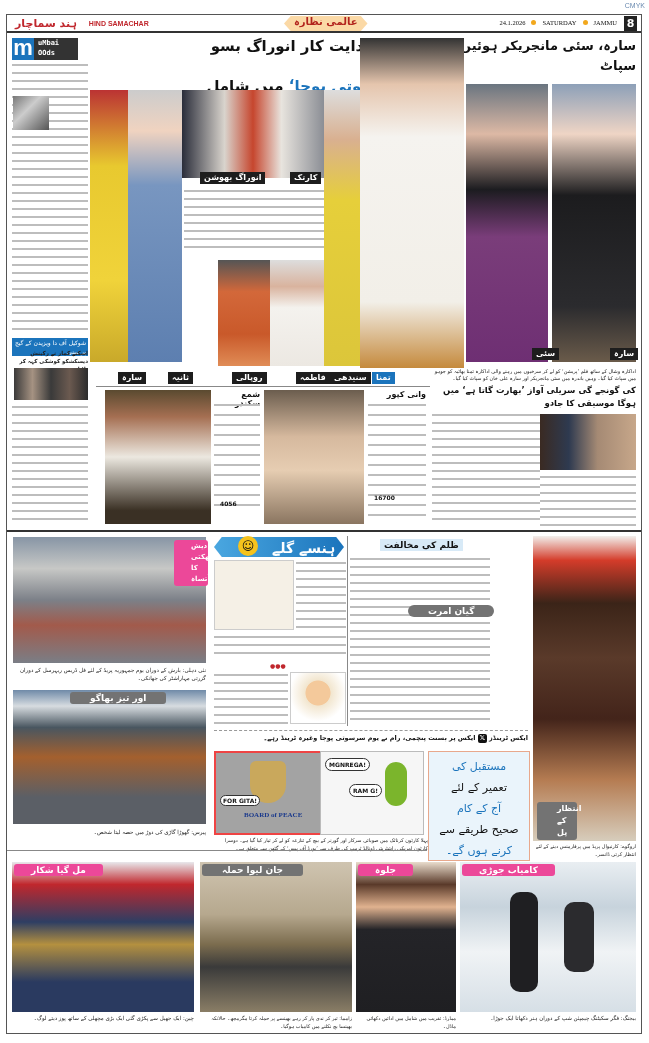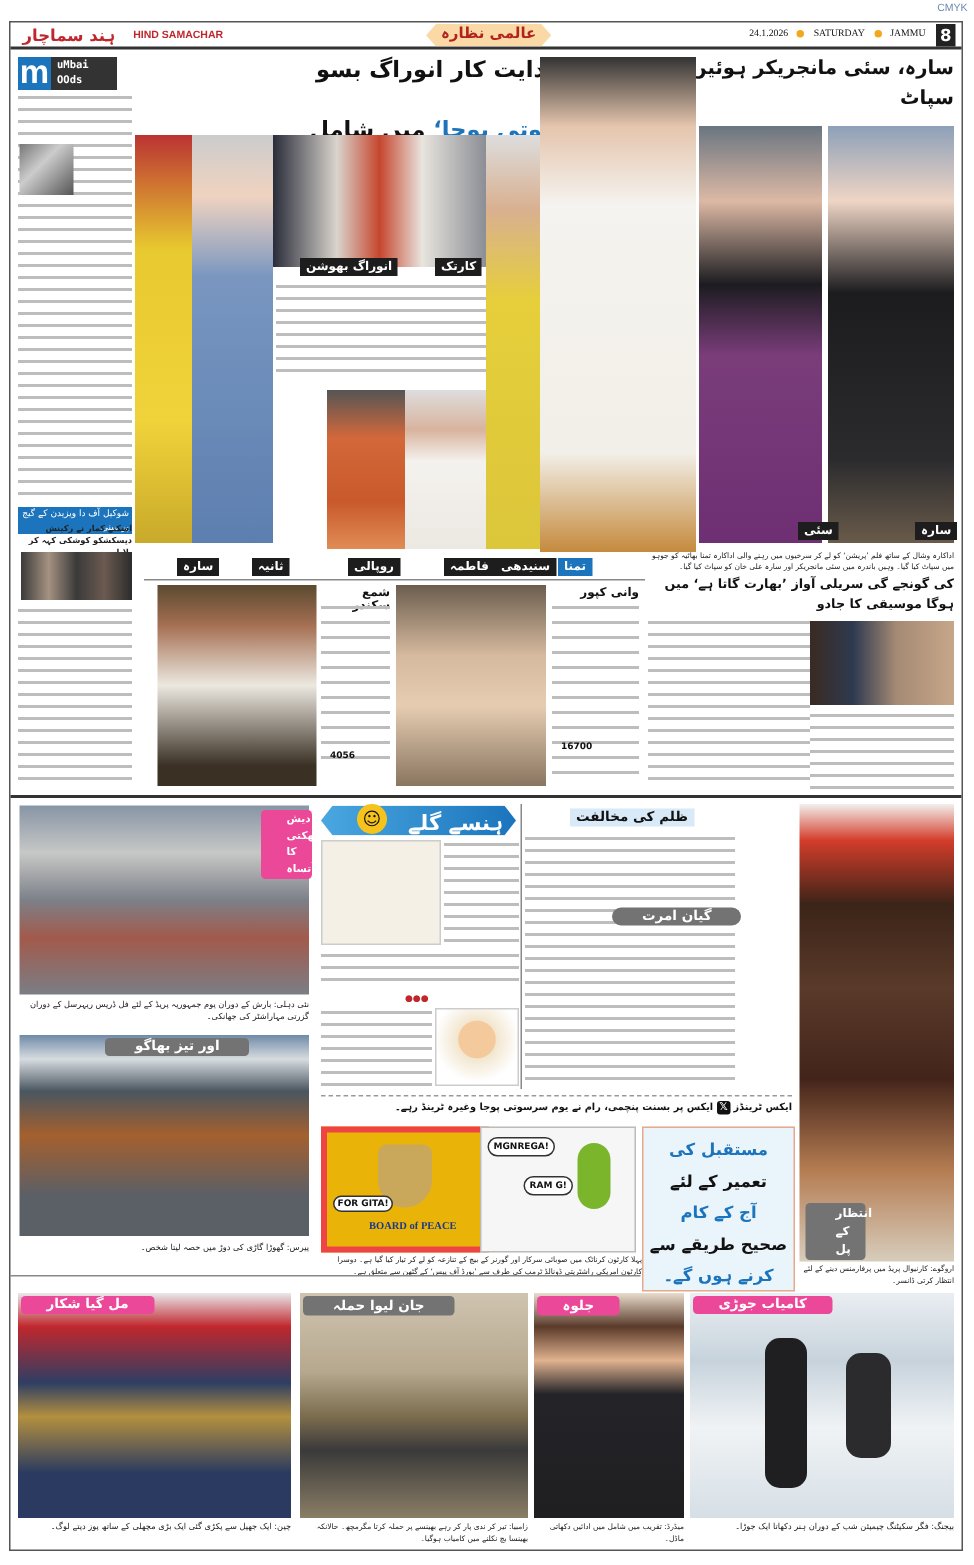--- a/index.html
+++ b/index.html
@@ -154,33 +154,33 @@
   </div>
 <div class="caption" style="left:533px;top:842px;width:103px;font-size:5px">اروگوے: کارنیوال پریڈ میں پرفارمنس دینے کے لئے انتظار کرتی ڈانسر۔</div>
 
 <div class="sep-dash" style="left:214px;top:730px;width:314px"></div>
 <div class="abs rtl" style="left:214px;top:734px;width:314px;font-size:6.5px;font-weight:bold">
   <span>ایکس ٹرینڈز</span>
   <span style="display:inline-block;width:9px;height:9px;background:#111;color:#fff;font-size:7px;line-height:9px;text-align:center;border-radius:2px">𝕏</span>
   <span>ایکس پر بسنت پنچمی، رام نے یوم سرسوتی پوجا وغیرہ ٹرینڈ رہے۔</span>
 </div>
 
-<div class="img" style="left:214px;top:751px;width:112px;height:84px;background:#eab308;border:4px solid #ef4444">
+<div class="img" style="left:214px;top:751px;width:112px;height:84px;background:#a3a3a3;border:2px solid #ef4444">
   <div class="abs" style="left:34px;top:8px;width:36px;height:42px;background:#c9a85c;border-radius:6px 6px 18px 18px"></div>
   <div class="abs" style="left:4px;top:42px;font-size:6px;font-weight:bold;background:#fff;border:1px solid #333;border-radius:6px;padding:1px 2px">FOR GITA!</div>
   <div class="abs" style="left:28px;top:58px;font-size:7px;font-weight:bold;color:#1b3a8c;font-family:'Liberation Serif',serif">BOARD of PEACE</div>
 </div>
 <div class="img" style="left:320px;top:751px;width:104px;height:84px;background:#f6f6f6;border:1px solid #bbb">
   <div class="abs" style="left:4px;top:6px;font-size:6px;font-weight:bold;background:#fff;border:1px solid #333;border-radius:8px;padding:2px 3px">MGNREGA!</div>
   <div class="abs" style="left:28px;top:32px;font-size:6px;font-weight:bold;background:#fff;border:1px solid #333;border-radius:8px;padding:2px 3px">RAM G!</div>
   <div class="abs" style="left:64px;top:10px;width:22px;height:44px;background:#7bb52c;border-radius:12px"></div>
 </div>
 <div class="caption" style="left:214px;top:836px;width:214px;font-size:5px">پہلا کارٹون کرناٹک میں صوبائی سرکار اور گورنر کے بیچ کے تنازعہ کو لے کر تیار کیا گیا ہے۔ دوسرا کارٹون امریکی راشٹرپتی ڈونالڈ ٹرمپ کی طرف سے ’بورڈ آف پیس‘ کے گٹھن سے متعلق ہے۔</div>
 
-<div class="abs rtl" style="left:428px;top:751px;width:102px;height:110px;background:#eaf4fb;border:1px solid #e8a88c;padding:4px;font-size:11px;line-height:21px;font-weight:bold;text-align:center">
+<div class="abs rtl" style="left:428px;top:751px;width:102px;height:110px;background:#eaf4fb;border:1px solid #e8a88c;padding:4px;font-size:11px;line-height:21px;font-weight:normal;text-align:center">
   <div class="blue">مستقبل کی</div>
   <div>تعمیر کے لئے</div>
   <div class="blue">آج کے کام</div>
   <div>صحیح طریقے سے</div>
   <div class="blue">کرنے ہوں گے۔</div>
 </div>
 
 <div class="sep-h" style="left:7px;top:850px;width:420px"></div>
 
 <div class="img" style="left:12px;top:862px;width:182px;height:150px;background:linear-gradient(180deg,#e8e8ec,#c0272d 15%,#2e3e63 40%,#b4903f 55%,#2a3a60 80%)"></div>

